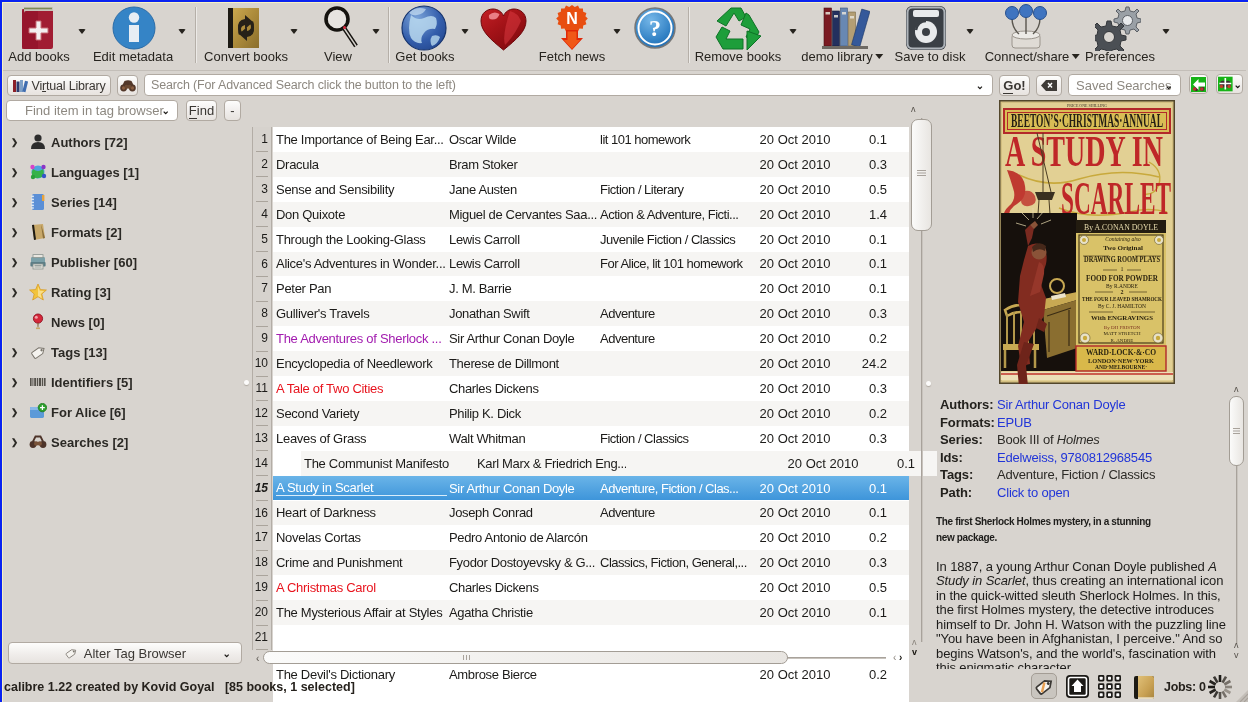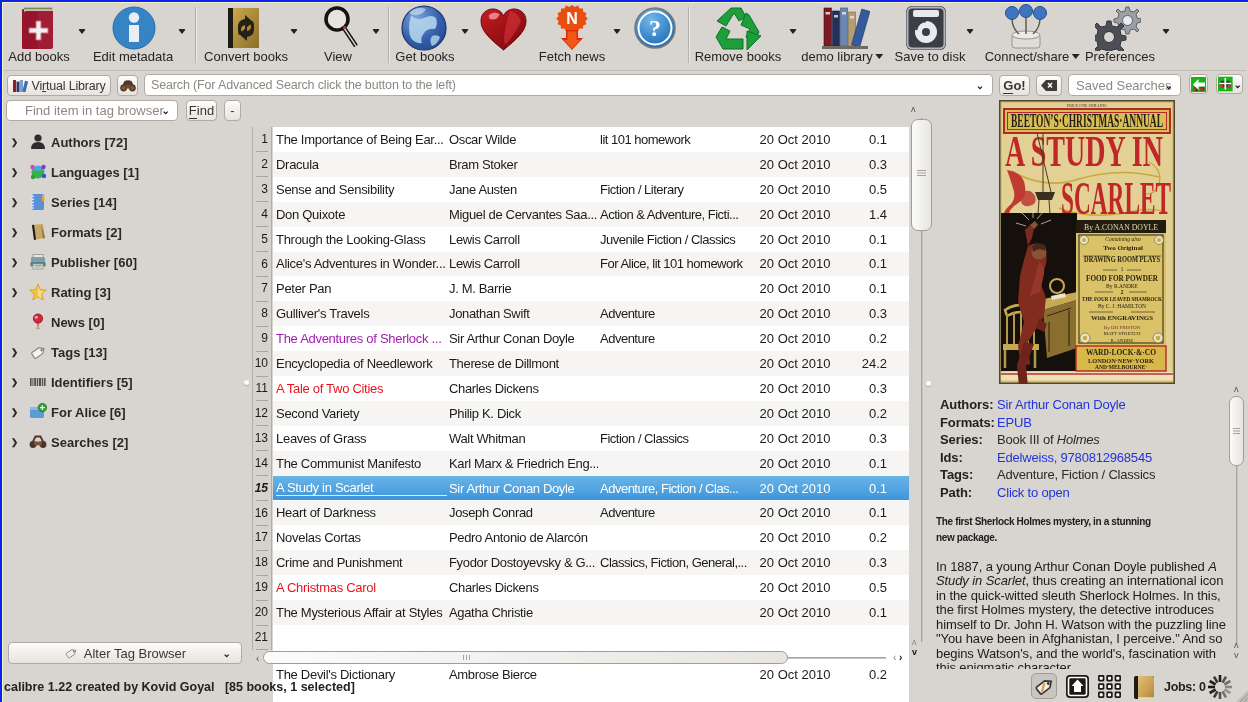--- a/index.html
+++ b/index.html
@@ -534,21 +534,21 @@
         <span class="cell c4">20 Oct 2010</span>
         <span class="cell c5">0.2</span>
       </div>
 <div class="row" style="top:298.8px;">
         <span class="cell c1" style="">Leaves of Grass</span>
         <span class="cell c2">Walt Whitman</span>
         <span class="cell c3">Fiction / Classics</span>
         <span class="cell c4">20 Oct 2010</span>
         <span class="cell c5">0.3</span>
       </div>
-<div class="row alt" style="top:323.7px;">
+<div class="row alt" style="top:323.7px;margin-left:28px;">
         <span class="cell c1" style="">The Communist Manifesto</span>
         <span class="cell c2">Karl Marx &amp; Friedrich Eng...</span>
         <span class="cell c3"></span>
         <span class="cell c4">20 Oct 2010</span>
         <span class="cell c5">0.1</span>
       </div>
 <div class="row sel" style="top:348.6px;">
         <span class="cell c1" style="border-bottom:1px solid #d8ecfa;">A Study in Scarlet</span>
         <span class="cell c2">Sir Arthur Conan Doyle</span>
         <span class="cell c3">Adventure, Fiction / Clas...</span>

